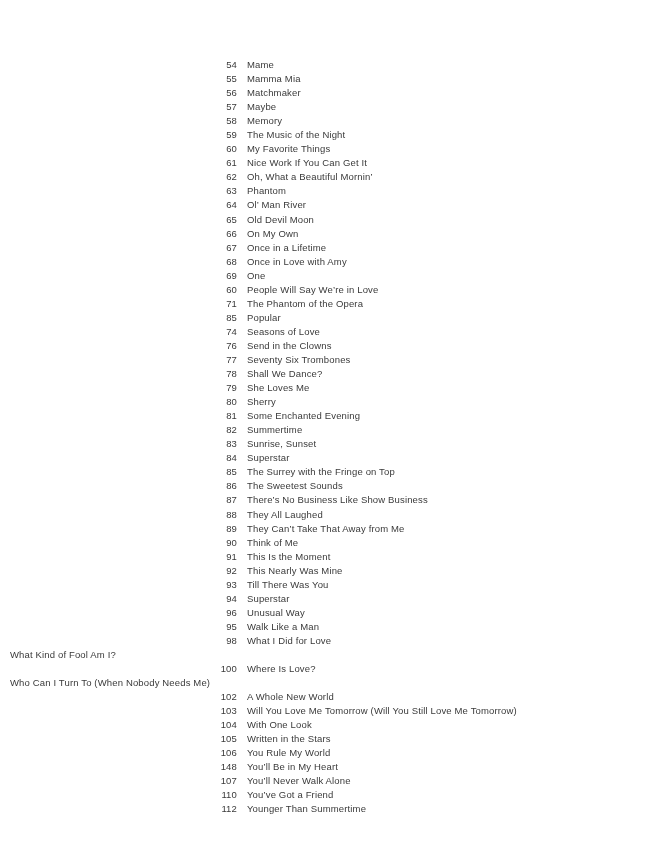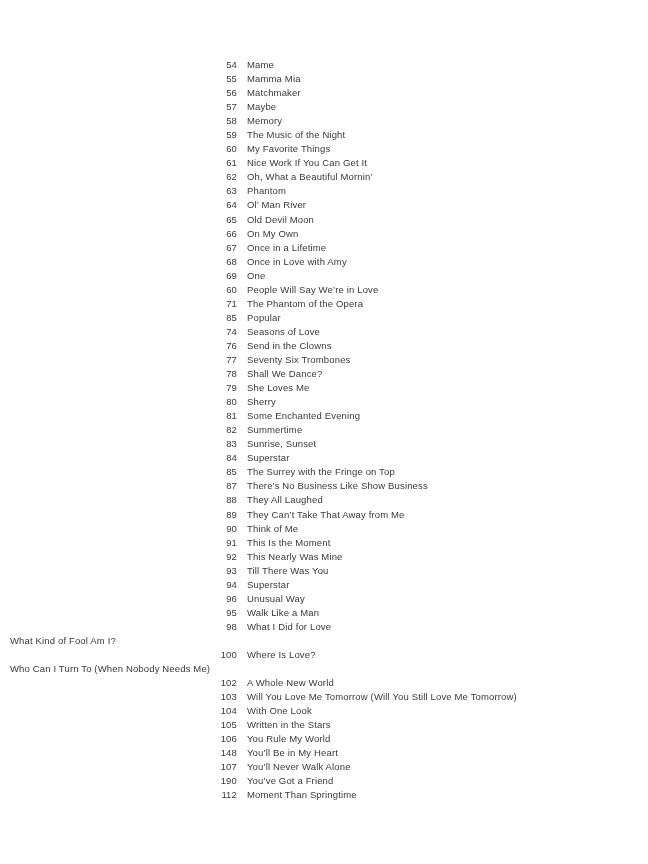--- a/index.html
+++ b/index.html
@@ -194,20 +194,24 @@
       <div class="row">
         <span class="num">84</span>
         <span class="title">Superstar</span>
       </div>
 
       <div class="row">
         <span class="num">85</span>
         <span class="title">The Surrey with the Fringe on Top</span>
       </div>
 
+      <div class="row">
+        <span class="num">86</span>
+        <span class="title">The Sweetest Sounds</span>
+      </div>
 
       <div class="row">
         <span class="num">87</span>
         <span class="title">There’s No Business Like Show Business</span>
       </div>
 
       <div class="row">
         <span class="num">88</span>
         <span class="title">They All Laughed</span>
       </div>
@@ -299,22 +303,22 @@
         <span class="num">148</span>
         <span class="title">You’ll Be in My Heart</span>
       </div>
 
       <div class="row">
         <span class="num">107</span>
         <span class="title">You’ll Never Walk Alone</span>
       </div>
 
       <div class="row">
-        <span class="num">190</span>
+        <span class="num">110</span>
         <span class="title">You’ve Got a Friend</span>
       </div>
 
       <div class="row">
         <span class="num">112</span>
-        <span class="title">Moment Than Springtime</span>
+        <span class="title">Younger Than Summertime</span>
       </div>
     </div>
 </div>
 
 </body></html>

